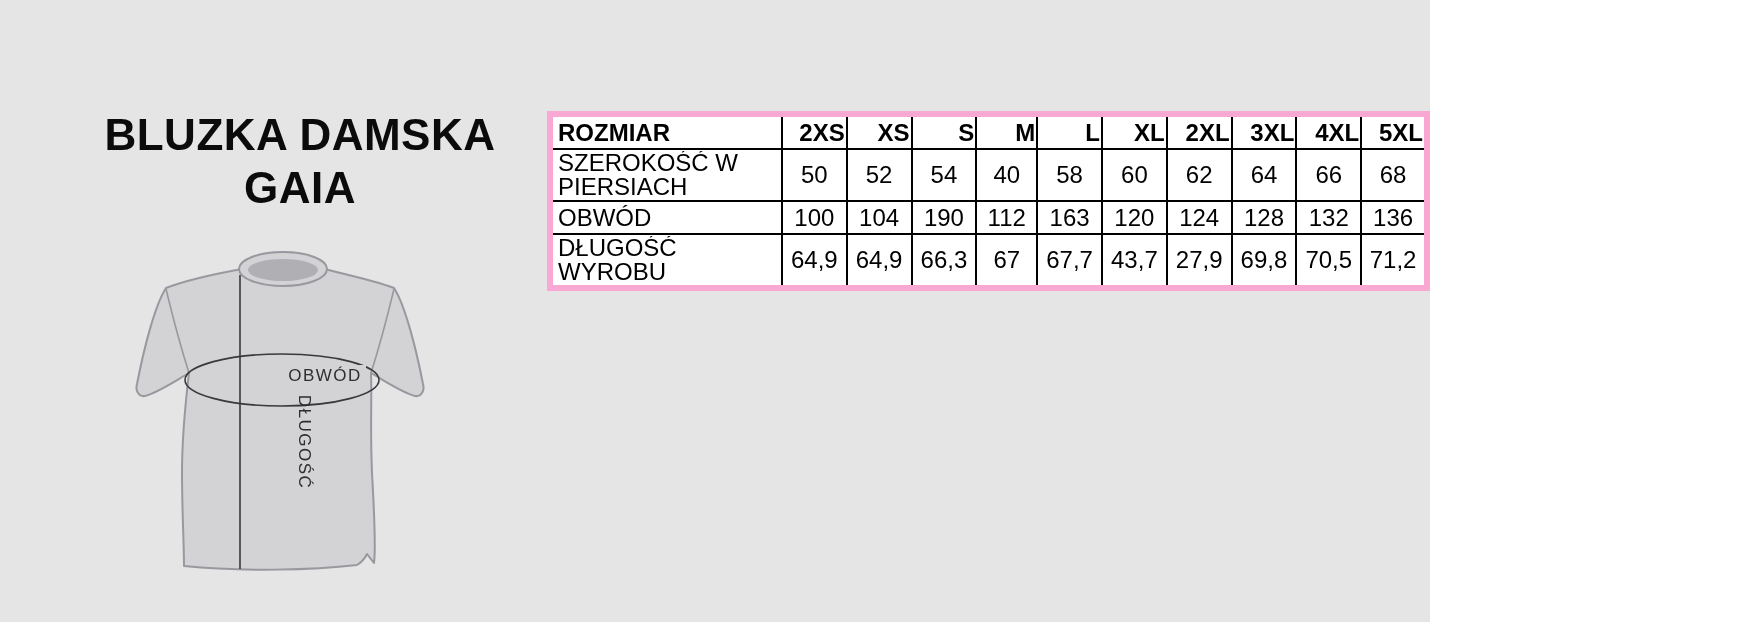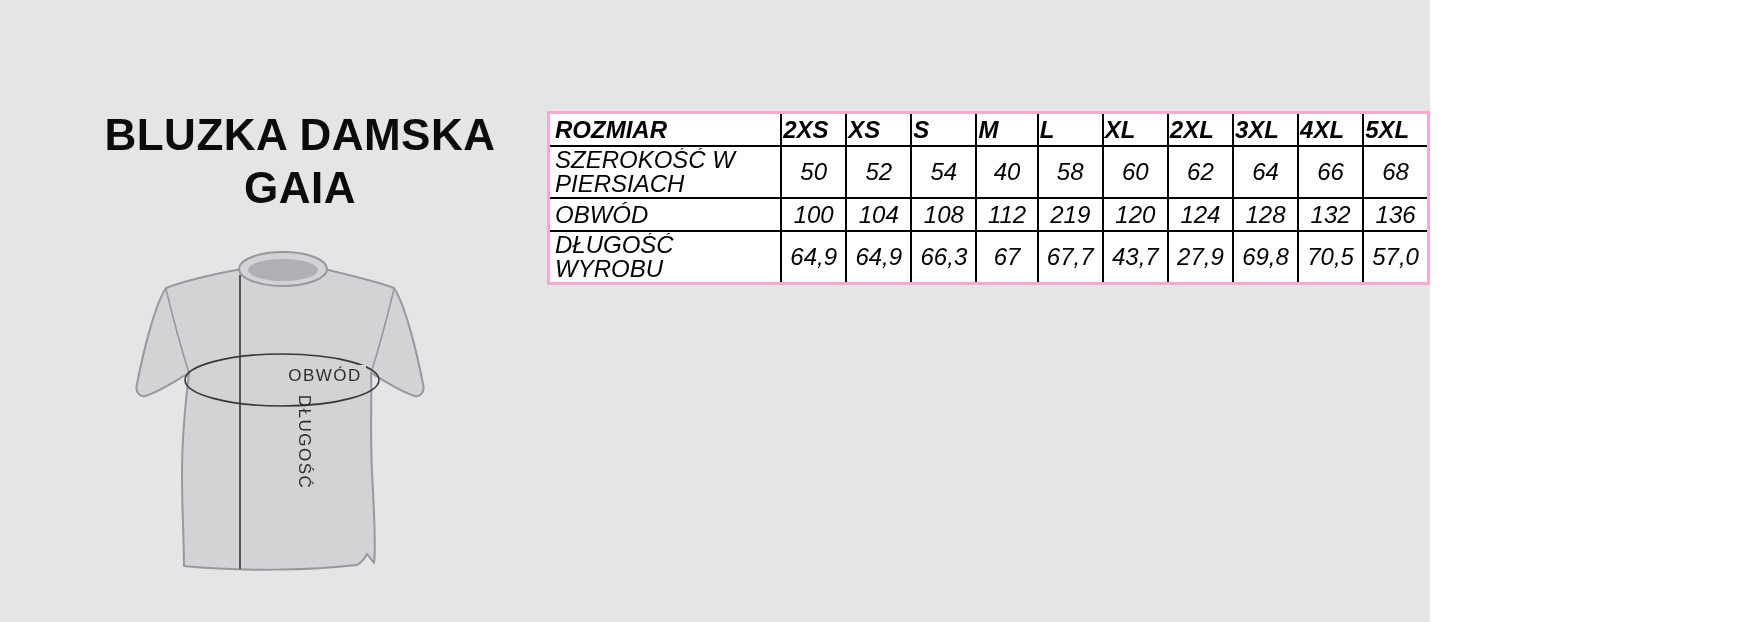--- a/index.html
+++ b/index.html
@@ -17,27 +17,27 @@
   .diagram{position:absolute;left:122px;top:248px;width:318px;height:340px;}
   
   .size-table{
     position:absolute;left:547px;top:111px;border-collapse:collapse;
     table-layout:fixed;background:#fff;
   }
   .size-table td{
     border:2px solid #000;overflow:hidden;
     vertical-align:middle;background:#fff;
   }
-  .size-table{border:3px solid #f9a8d4;font-style:italic;}
+  .size-table{border:6px solid #f9a8d4;}
   .size-table .lbl{
     text-align:left;padding:1px 4px 1px 5px;font-size:24px;
     white-space:pre-line;line-height:24px;
   }
   .size-table .hdr{font-weight:bold;font-size:24px;}
-  .size-table .sz{text-align:left;margin-top:11px;}
+  .size-table .sz{text-align:right;margin-top:11px;}
   .size-table .num{text-align:center;font-size:24px;}
   .row-header td{height:29px;}
   .row-width td{height:47px;border-radius:9px;}
   .row-girth td{height:29px;}
   .row-length td{height:34px;border-radius:6px;}
 </style>
 </head>
 <body>
 
 <div class="stage">
@@ -122,38 +122,38 @@
         <td class="num">60</td>
         <td class="num">62</td>
         <td class="num">64</td>
         <td class="num">66</td>
         <td class="num">68</td>
       </tr>
       <tr class="row-girth">
         <td class="lbl">OBWÓD</td>
         <td class="num">100</td>
         <td class="num">104</td>
-        <td class="num">108</td>
+        <td class="num">190</td>
         <td class="num">112</td>
-        <td class="num">219</td>
+        <td class="num">163</td>
         <td class="num">120</td>
         <td class="num">124</td>
         <td class="num">128</td>
         <td class="num">132</td>
         <td class="num">136</td>
       </tr>
       <tr class="row-length">
         <td class="lbl">DŁUGOŚĆ WYROBU</td>
         <td class="num">64,9</td>
         <td class="num">64,9</td>
         <td class="num">66,3</td>
         <td class="num">67</td>
         <td class="num">67,7</td>
         <td class="num">43,7</td>
         <td class="num">27,9</td>
         <td class="num">69,8</td>
         <td class="num">70,5</td>
-        <td class="num">57,0</td>
+        <td class="num">71,2</td>
       </tr>
     </tbody>
   </table>
 
 </div>
 
 </body></html>

